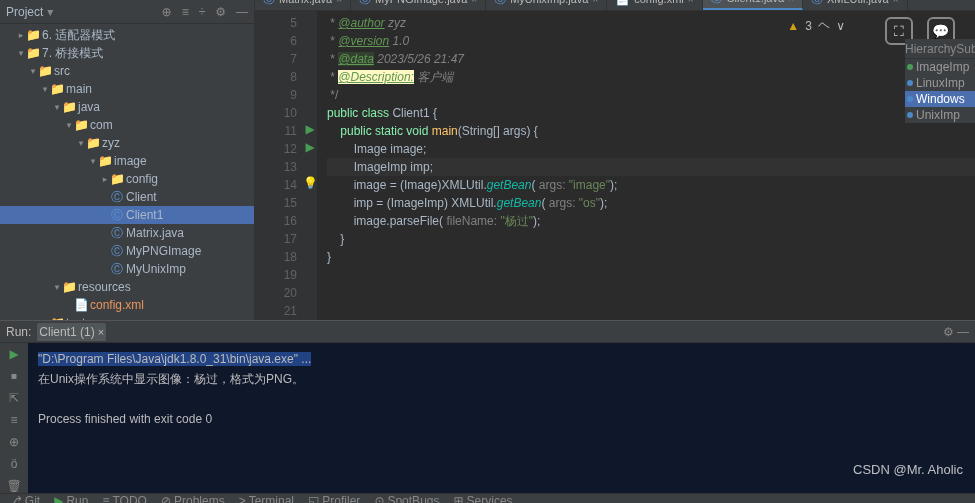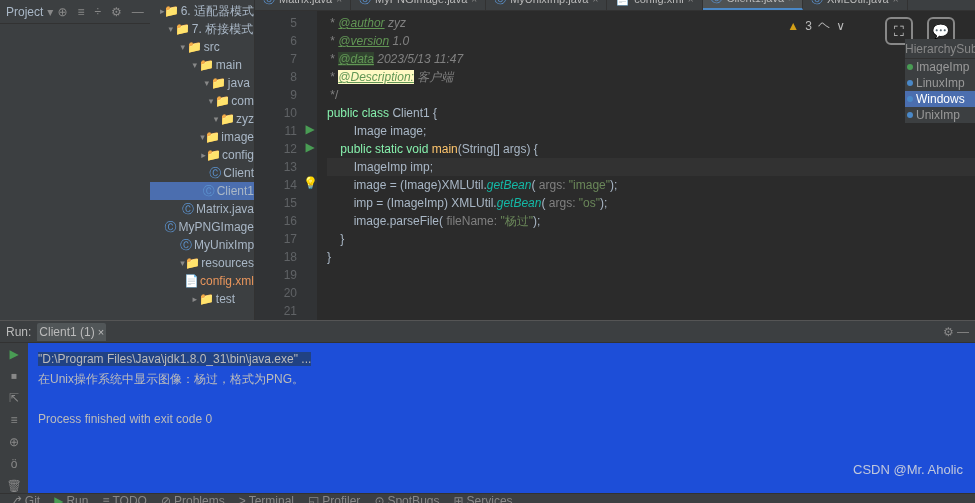--- a/index.html
+++ b/index.html
@@ -1,18 +1,18 @@
 <!DOCTYPE html>
 <html><head>
 <meta charset="utf-8">
 <style>
 *{box-sizing:border-box;margin:0;padding:0;font-family:'Segoe UI',Arial,sans-serif;font-size:12px}
 body{background:#2b2b2b;color:#a9b7c6;width:975px;height:503px;overflow:hidden;display:flex;flex-direction:column}
 .top{display:flex;height:320px}
-.sidebar{width:255px;background:#3c3f41;display:flex;flex-direction:row;border-right:1px solid #323232}
+.sidebar{width:255px;background:#3c3f41;display:flex;flex-direction:column;border-right:1px solid #323232}
 .project-header{height:24px;display:flex;align-items:center;padding:0 6px;border-bottom:1px solid #323232;gap:4px}
 .proj-icons{margin-left:auto;display:flex;gap:10px;color:#888}
 .tree{flex:1;overflow:auto;padding-top:2px}
 .tree-row{display:flex;align-items:center;height:18px;padding-left:4px;white-space:nowrap;cursor:pointer}
 .tree-row.sel{background:#4b6eaf}
 .ind{display:inline-block;width:12px}
 .arrow{color:#888;font-size:9px;width:10px;display:inline-block;text-align:center}
 .ico{width:14px;display:inline-block;text-align:center;margin-right:2px}
 .fo{color:#d1a85f}
 .jv{color:#6897bb}
@@ -44,21 +44,21 @@
 .warn-badge .tri{color:#d4a017}
 .float-btns{position:absolute;top:6px;right:20px;display:flex;gap:14px}
 .fbtn{width:28px;height:28px;border:2px solid #888;border-radius:6px;display:flex;align-items:center;justify-content:center;color:#ccc;font-size:14px;cursor:pointer}
 .right-panel{position:absolute;right:0;top:28px;width:70px;background:#3c3f41;font-size:10px}
 .rp-tabs{display:flex;height:20px;border-bottom:1px solid #323232}
 .rp-tab{flex:1;text-align:center;color:#888;padding-top:3px}
 .rp-item{display:flex;align-items:center;height:16px;padding-left:2px;gap:3px;color:#999}
 .rp-item.sel{background:#4b6eaf;color:#fff}
 .dot{width:6px;height:6px;border-radius:50%;display:inline-block}
 .dg{background:#499c54}.db{background:#4a88c7}
-.run-panel{flex:1;background:#1d4ed8;display:flex;flex-direction:column;border-top:1px solid #555}
+.run-panel{flex:1;background:#0f172a;display:flex;flex-direction:column;border-top:1px solid #555}
 .run-header{height:22px;background:#3c3f41;display:flex;align-items:center;padding:0 6px;color:#bbb;border-bottom:1px solid #323232}
 .run-tab{background:#515658;padding:2px 2px;border-radius:2px 2px 0 0;margin-left:6px;font-size:11px}
 .gear{margin-left:auto;color:#888}
 .run-body{flex:1;display:flex}
 .run-tools{width:28px;background:#3c3f41;display:flex;flex-direction:column;align-items:center;padding-top:4px;gap:8px;color:#888;font-size:12px}
 .run-tools .play{color:#499c54}
 .console{flex:1;padding:6px 10px;font-family:'Consolas',monospace;font-size:12px;line-height:20px;color:#bbb}
 .cmd{background:#214283;display:inline}
 .bottom-bar{height:22px;background:#3c3f41;border-top:1px solid #323232;display:flex;align-items:center;padding:0 8px;gap:14px;color:#888;font-size:11px}
 .bb-item{display:flex;align-items:center;gap:3px;cursor:pointer}
@@ -303,26 +303,26 @@
           <div></div>
           <div></div>
           <div></div>
           <div></div>
           <div></div>
           <div></div>
         </div>
       <div class="code" id="code">
           <div class="ln"><span class="cm"> * </span><span class="tag">@author</span><span class="tagv"> zyz</span></div>
           <div class="ln"><span class="cm"> * </span><span class="tag">@version</span><span class="tagv"> 1.0</span></div>
-          <div class="ln"><span class="cm"> * </span><span class="tag" style="background:#31432f">@data</span><span class="tagv"> 2023/5/13 11:47</span></div>
+          <div class="ln"><span class="cm"> * </span><span class="tag" style="background:#31432f">@data</span><span class="tagv"> 2023/5/26 21:47</span></div>
           <div class="ln"><span class="cm"> * </span><span class="tag" style="background:#fef9c3">@Description:</span><span class="tagv"> 客户端</span></div>
           <div class="ln"><span class="cm"> */</span></div>
           <div class="ln"><span class="kw">public class </span><span class="cls">Client1 {</span></div>
+          <div class="ln"><span class="kw">    public static void </span><span class="mth">main</span><span class="cls">(String[] args) {</span></div>
           <div class="ln"><span class="cls">        Image image;</span></div>
-          <div class="ln"><span class="kw">    public static void </span><span class="mth">main</span><span class="cls">(String[] args) {</span></div>
           <div class="ln caret"><span class="cls">        ImageImp imp;</span></div>
           <div class="ln"><span class="cls">        image = (Image)XMLUtil.</span><span class="mthi">getBean</span><span class="cls">( </span><span class="prm">args: </span><span class="str">"image"</span><span class="cls">);</span></div>
           <div class="ln"><span class="cls">        imp = (ImageImp) XMLUtil.</span><span class="mthi">getBean</span><span class="cls">( </span><span class="prm">args: </span><span class="str">"os"</span><span class="cls">);</span></div>
           <div class="ln"><span class="cls">        image.parseFile( </span><span class="prm">fileName: </span><span class="str">"杨过"</span><span class="cls">);</span></div>
           <div class="ln"><span class="cls">    }</span></div>
           <div class="ln"><span class="cls">}</span></div>
           <div class="ln"></div>
           <div class="ln"></div>
         </div>
       <div class="warn-badge">

